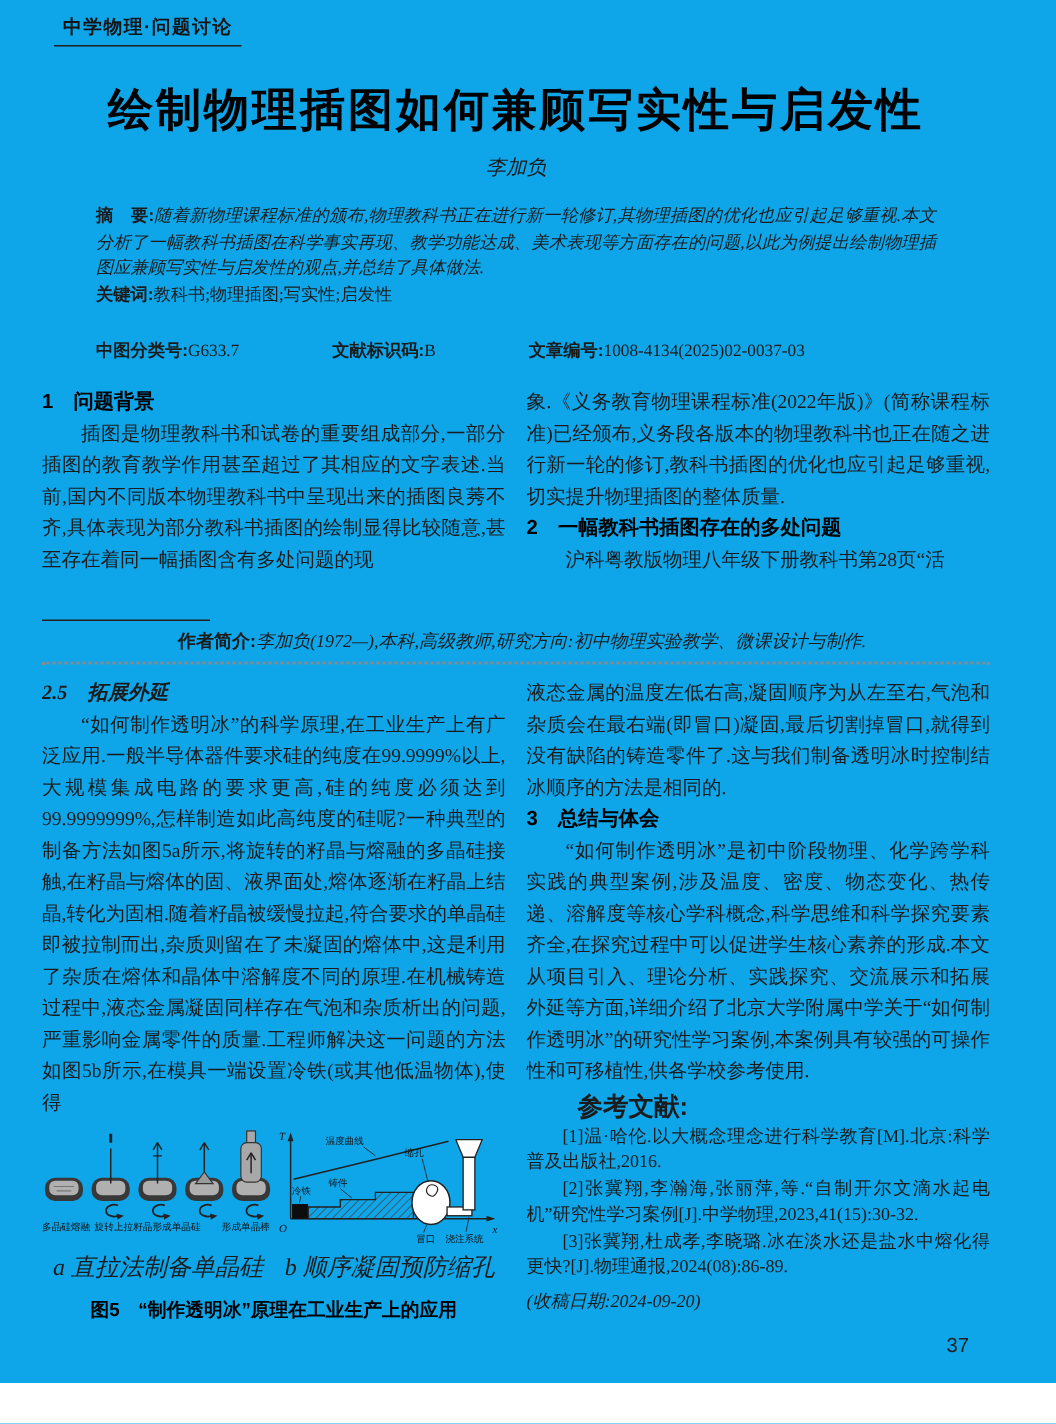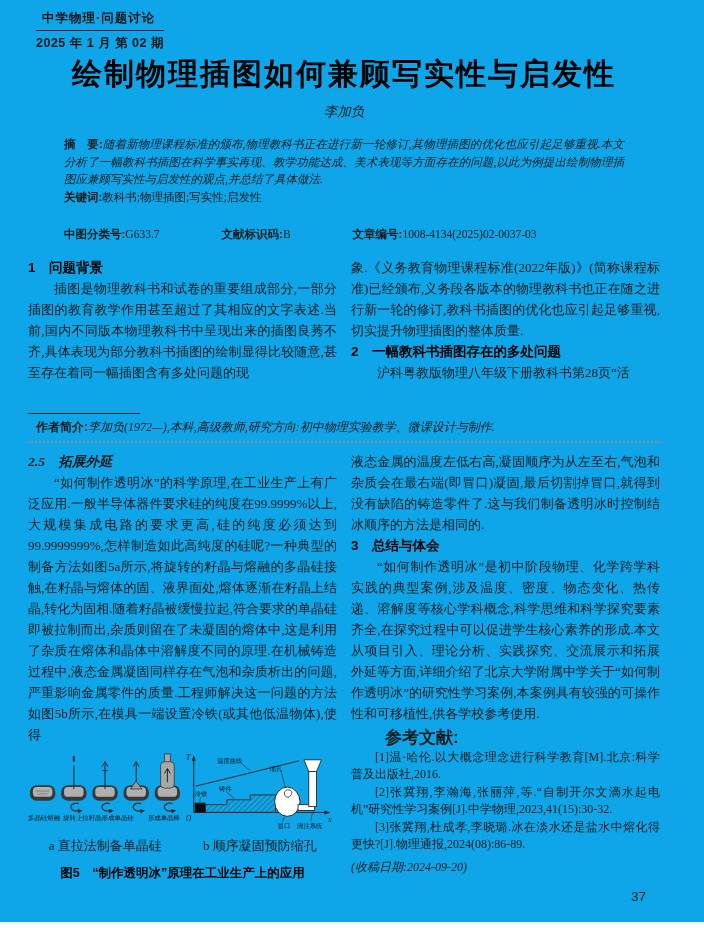--- a/index.html
+++ b/index.html
@@ -32,47 +32,46 @@
   .cols-top{height:150px;}
   .cols-bottom{height:462px;margin-top:8px;}
   .h-sec{font-family:"Liberation Sans", sans-serif;font-weight:bold;font-size:13.5px;
     line-height:21px;margin:0;color:#000;text-align:left;}
   .h-sub{font-weight:bold;font-style:italic;font-size:13.5px;line-height:21px;margin:0;text-align:left;}
   p.indent{margin:0;text-indent:2em;}
   p.noindent{margin:0;}
   
   .footnote{margin-top:6px;}
   .fn-rule{width:112px;border-top:1.5px solid #222;}
-  .fn-text{margin:0;padding:4px 0 5px 8px;font-size:12px;line-height:18px;font-style:italic;}
+  .fn-text{margin:0;padding:4px 0 5px 8px;font-size:12px;line-height:18px;font-style:italic;text-align:center;}
   .dot-rule{border-top:2px dotted #8a8a8a;}
   
   .figure{margin-top:4px;}
   .subfigs{display:flex;align-items:flex-start;}
-  .subcaps{display:flex;font-size:13px;margin-top:2px;}
+  .subcaps{display:flex;font-size:16px;margin-top:2px;font-style:italic;}
   .subcaps span{flex:1;text-align:center;}
   .figcap{font-family:"Liberation Sans", sans-serif;font-weight:bold;font-size:12.5px;
     text-align:center;margin-top:7px;color:#000;}
   
   .refs-label{font-family:"Liberation Sans", sans-serif;font-weight:bold;font-size:17px;
     margin:3px 0 1px 0;text-indent:2em;text-align:left;}
   p.ref{margin:0;font-size:12px;line-height:17.5px;text-indent:2em;}
   .received{margin-top:3px;font-size:12px;font-style:italic;padding-right:4px;}
   
   .page-number{position:absolute;right:58px;bottom:18px;font-size:13.5px;
     font-family:"Liberation Sans", sans-serif;color:#222;}
   svg text{font-family:"Liberation Serif", serif;fill:#111;}
 </style>
 </head>
 <body>
 
 <div class="page">
 
   <div class="pub-header">
     <div class="pub-name">中学物理·问题讨论</div>
-    <div class="pub-issue">2025 年 1 月 第 02 期</div>
   </div>
 
   <h1 class="title">绘制物理插图如何兼顾写实性与启发性</h1>
   <div class="author">李加负</div>
 
   <div class="abs-block">
     <p class="noindent"><span class="abs-label">摘　要:</span><span class="abs-text">随着新物理课程标准的颁布,物理教科书正在进行新一轮修订,其物理插图的优化也应引起足够重视.本文分析了一幅教科书插图在科学事实再现、教学功能达成、美术表现等方面存在的问题,以此为例提出绘制物理插图应兼顾写实性与启发性的观点,并总结了具体做法.</span></p>
     <p class="noindent kw-line"><span class="kw-label">关键词:</span><span>教科书;物理插图;写实性;启发性</span></p>
     <div class="meta-line">
       <span class="m1"><span class="meta-label">中图分类号:</span><span>G633.7</span></span>

